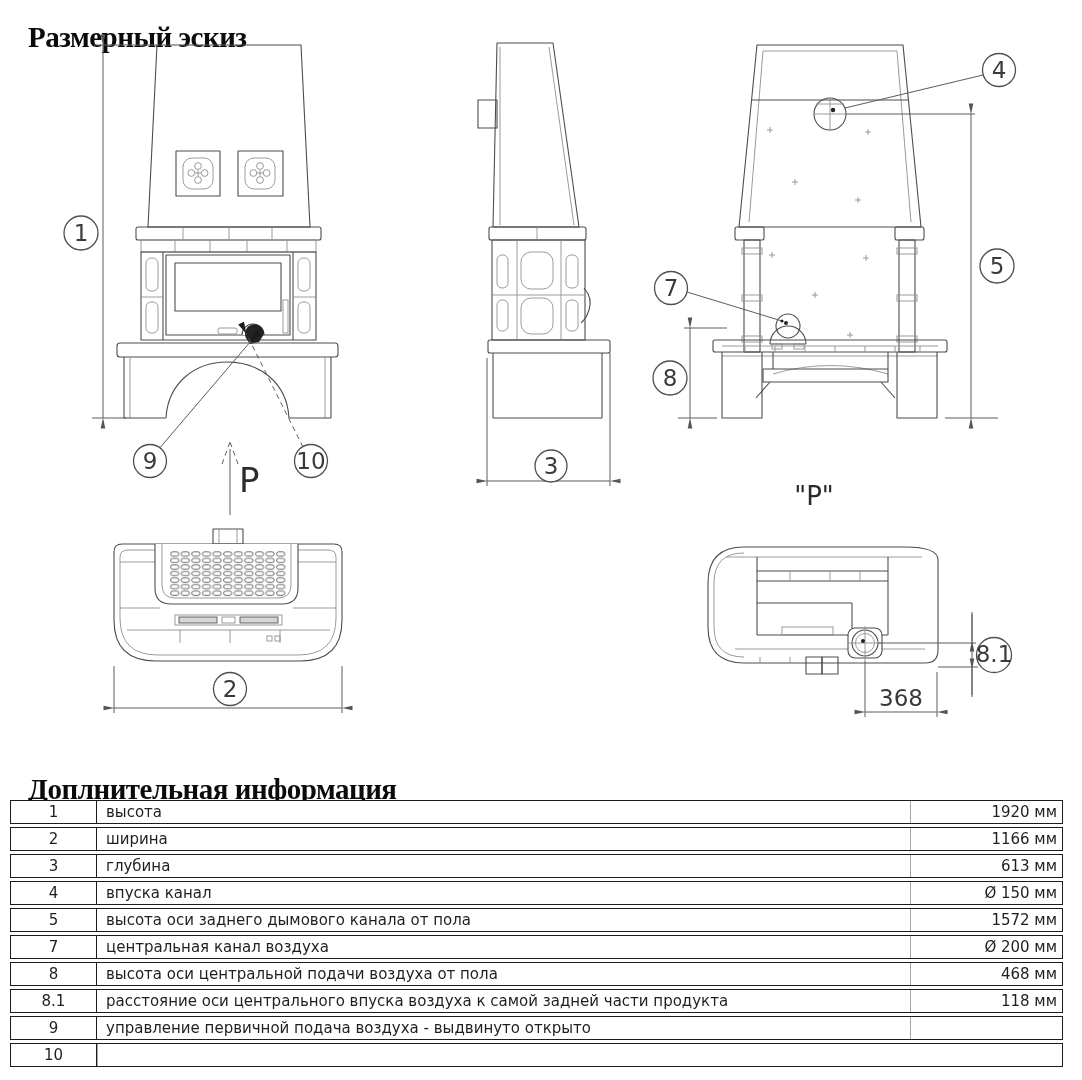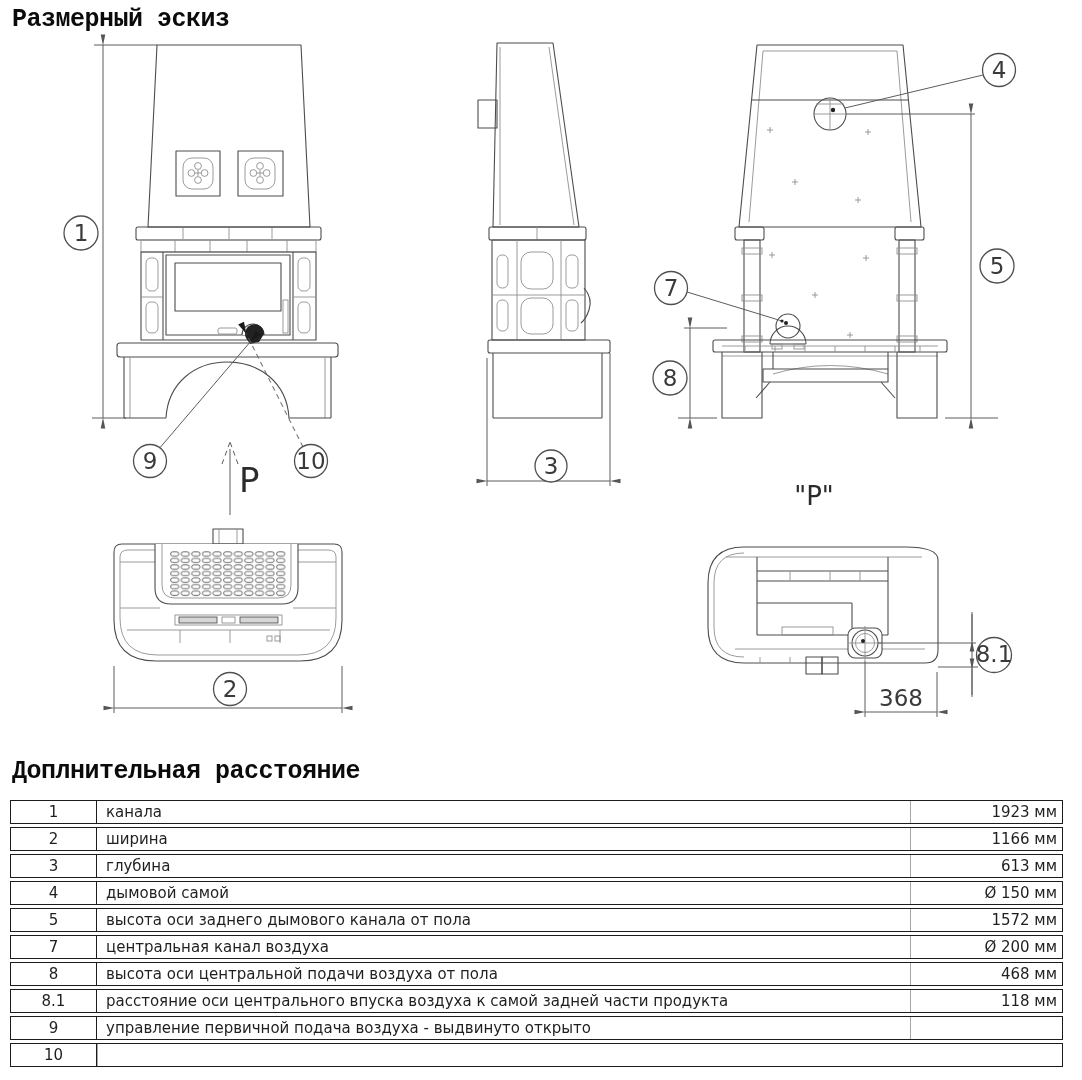--- a/index.html
+++ b/index.html
@@ -1,19 +1,19 @@
 <!DOCTYPE html>
 <html><head>
 <meta charset="utf-8">
 <style>
   html,body{margin:0;padding:0;background:#fff}
   body{width:1082px;height:1080px;position:relative;overflow:hidden;
        font-family:"DejaVu Sans",sans-serif;color:#1f1f1f}
-  .hd{position:absolute;left:12px;margin:0;font-family:Liberation Mono, monospace;
-      font-weight:bold;font-size:25px;color:#0b0b0b;letter-spacing:-0.5px;white-space:nowrap}
+  .hd{position:absolute;left:12px;margin:16px;font-family:Liberation Serif, serif;
+      font-weight:bold;font-size:29px;color:#0b0b0b;letter-spacing:-0.5px;white-space:nowrap}
   #title{top:5px}
   #info-heading{top:757px}
   #sketch{position:absolute;left:0;top:0}
   
   .ln{stroke:#4d4d4d;stroke-width:1.1;fill:none;stroke-linejoin:round}
   .lt{stroke:#909090;stroke-width:0.9;fill:none}
   .dim{stroke:#5c5c5c;stroke-width:1;fill:none}
   .dsh{stroke-dasharray:5,4}
   .co{fill:#fff;stroke:#4f4f4f;stroke-width:1.3}
   .ct{fill:#3a3a3a;font-size:23px;text-anchor:middle;font-family:"DejaVu Sans",sans-serif}
@@ -341,41 +341,41 @@
 
     <g>
       <line class="dim" x1="865" y1="661" x2="865" y2="717"></line>
       <line class="dim" x1="937" y1="672" x2="937" y2="717"></line>
       <line class="dim" x1="865" y1="712" x2="937" y2="712" marker-start="url(#dimarr)" marker-end="url(#dimarr)"></line>
       <text x="901" y="706" font-size="23" fill="#3a3a3a" text-anchor="middle">368</text>
     </g>
   </g>
 </svg>
 
-<h2 class="hd" id="info-heading">Доплнительная расстояние</h2>
+<h2 class="hd" id="info-heading">Доплнительная информация</h2>
 
 <div id="info-table">
   <div class="trow">
     <div class="tc tc-num">1</div>
-    <div class="tc tc-desc">канала</div>
-    <div class="tc tc-val">1923 мм</div>
+    <div class="tc tc-desc">высота</div>
+    <div class="tc tc-val">1920 мм</div>
   </div>
   <div class="trow">
     <div class="tc tc-num">2</div>
     <div class="tc tc-desc">ширина</div>
     <div class="tc tc-val">1166 мм</div>
   </div>
   <div class="trow">
     <div class="tc tc-num">3</div>
     <div class="tc tc-desc">глубина</div>
     <div class="tc tc-val">613 мм</div>
   </div>
   <div class="trow">
     <div class="tc tc-num">4</div>
-    <div class="tc tc-desc">дымовой самой</div>
+    <div class="tc tc-desc">впуска канал</div>
     <div class="tc tc-val">Ø 150 мм</div>
   </div>
   <div class="trow">
     <div class="tc tc-num">5</div>
     <div class="tc tc-desc">высота оси заднего дымового канала от пола</div>
     <div class="tc tc-val">1572 мм</div>
   </div>
   <div class="trow">
     <div class="tc tc-num">7</div>
     <div class="tc tc-desc">центральная канал воздуха</div>

